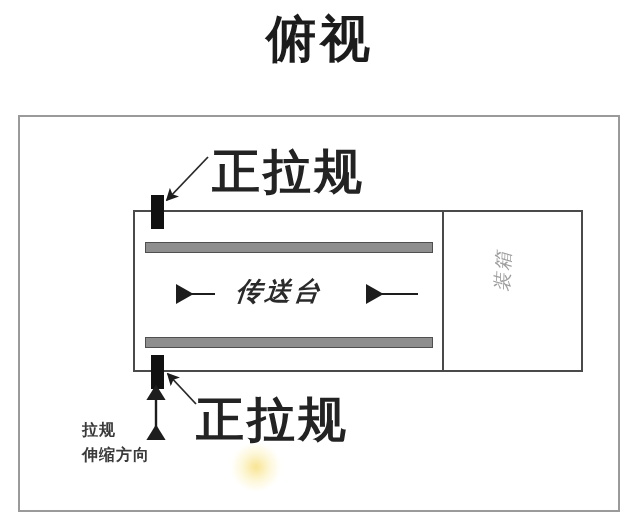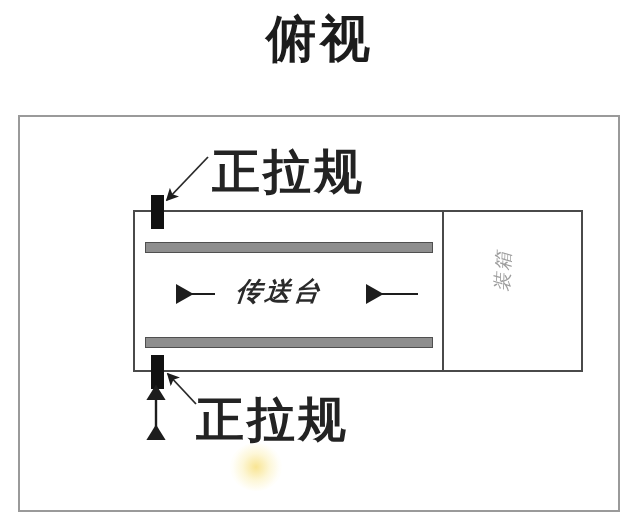--- a/index.html
+++ b/index.html
@@ -198,20 +198,24 @@
   <div class="gauge-block gauge-top"></div>
   <div class="gauge-block gauge-bottom"></div>
 
   <div class="conveyor-label">传送台</div>
 
   <div class="compartment-text">装箱</div>
 
   <div class="callout callout-top">正拉规</div>
   <div class="callout callout-bottom">正拉规</div>
 
+  <div class="direction-note">
+    <span>拉规</span>
+    <span class="line2">伸缩方向</span>
+  </div>
 
   <div class="glow-artifact"></div>
 
   <svg class="overlay" viewBox="0 0 640 525" xmlns="http://www.w3.org/2000/svg">
     <defs>
       <marker id="arrowLeft" markerWidth="9" markerHeight="9" refX="8" refY="4.5" orient="auto" markerUnits="strokeWidth">
         <path d="M8,0 L8,9 L0,4.5 z" fill="#1d1d1d"></path>
       </marker>
       <marker id="arrowPoint" markerWidth="7" markerHeight="7" refX="6" refY="3.5" orient="auto" markerUnits="strokeWidth">
         <path d="M0,0 L7,3.5 L0,7 L1.6,3.5 z" fill="#1d1d1d"></path>

